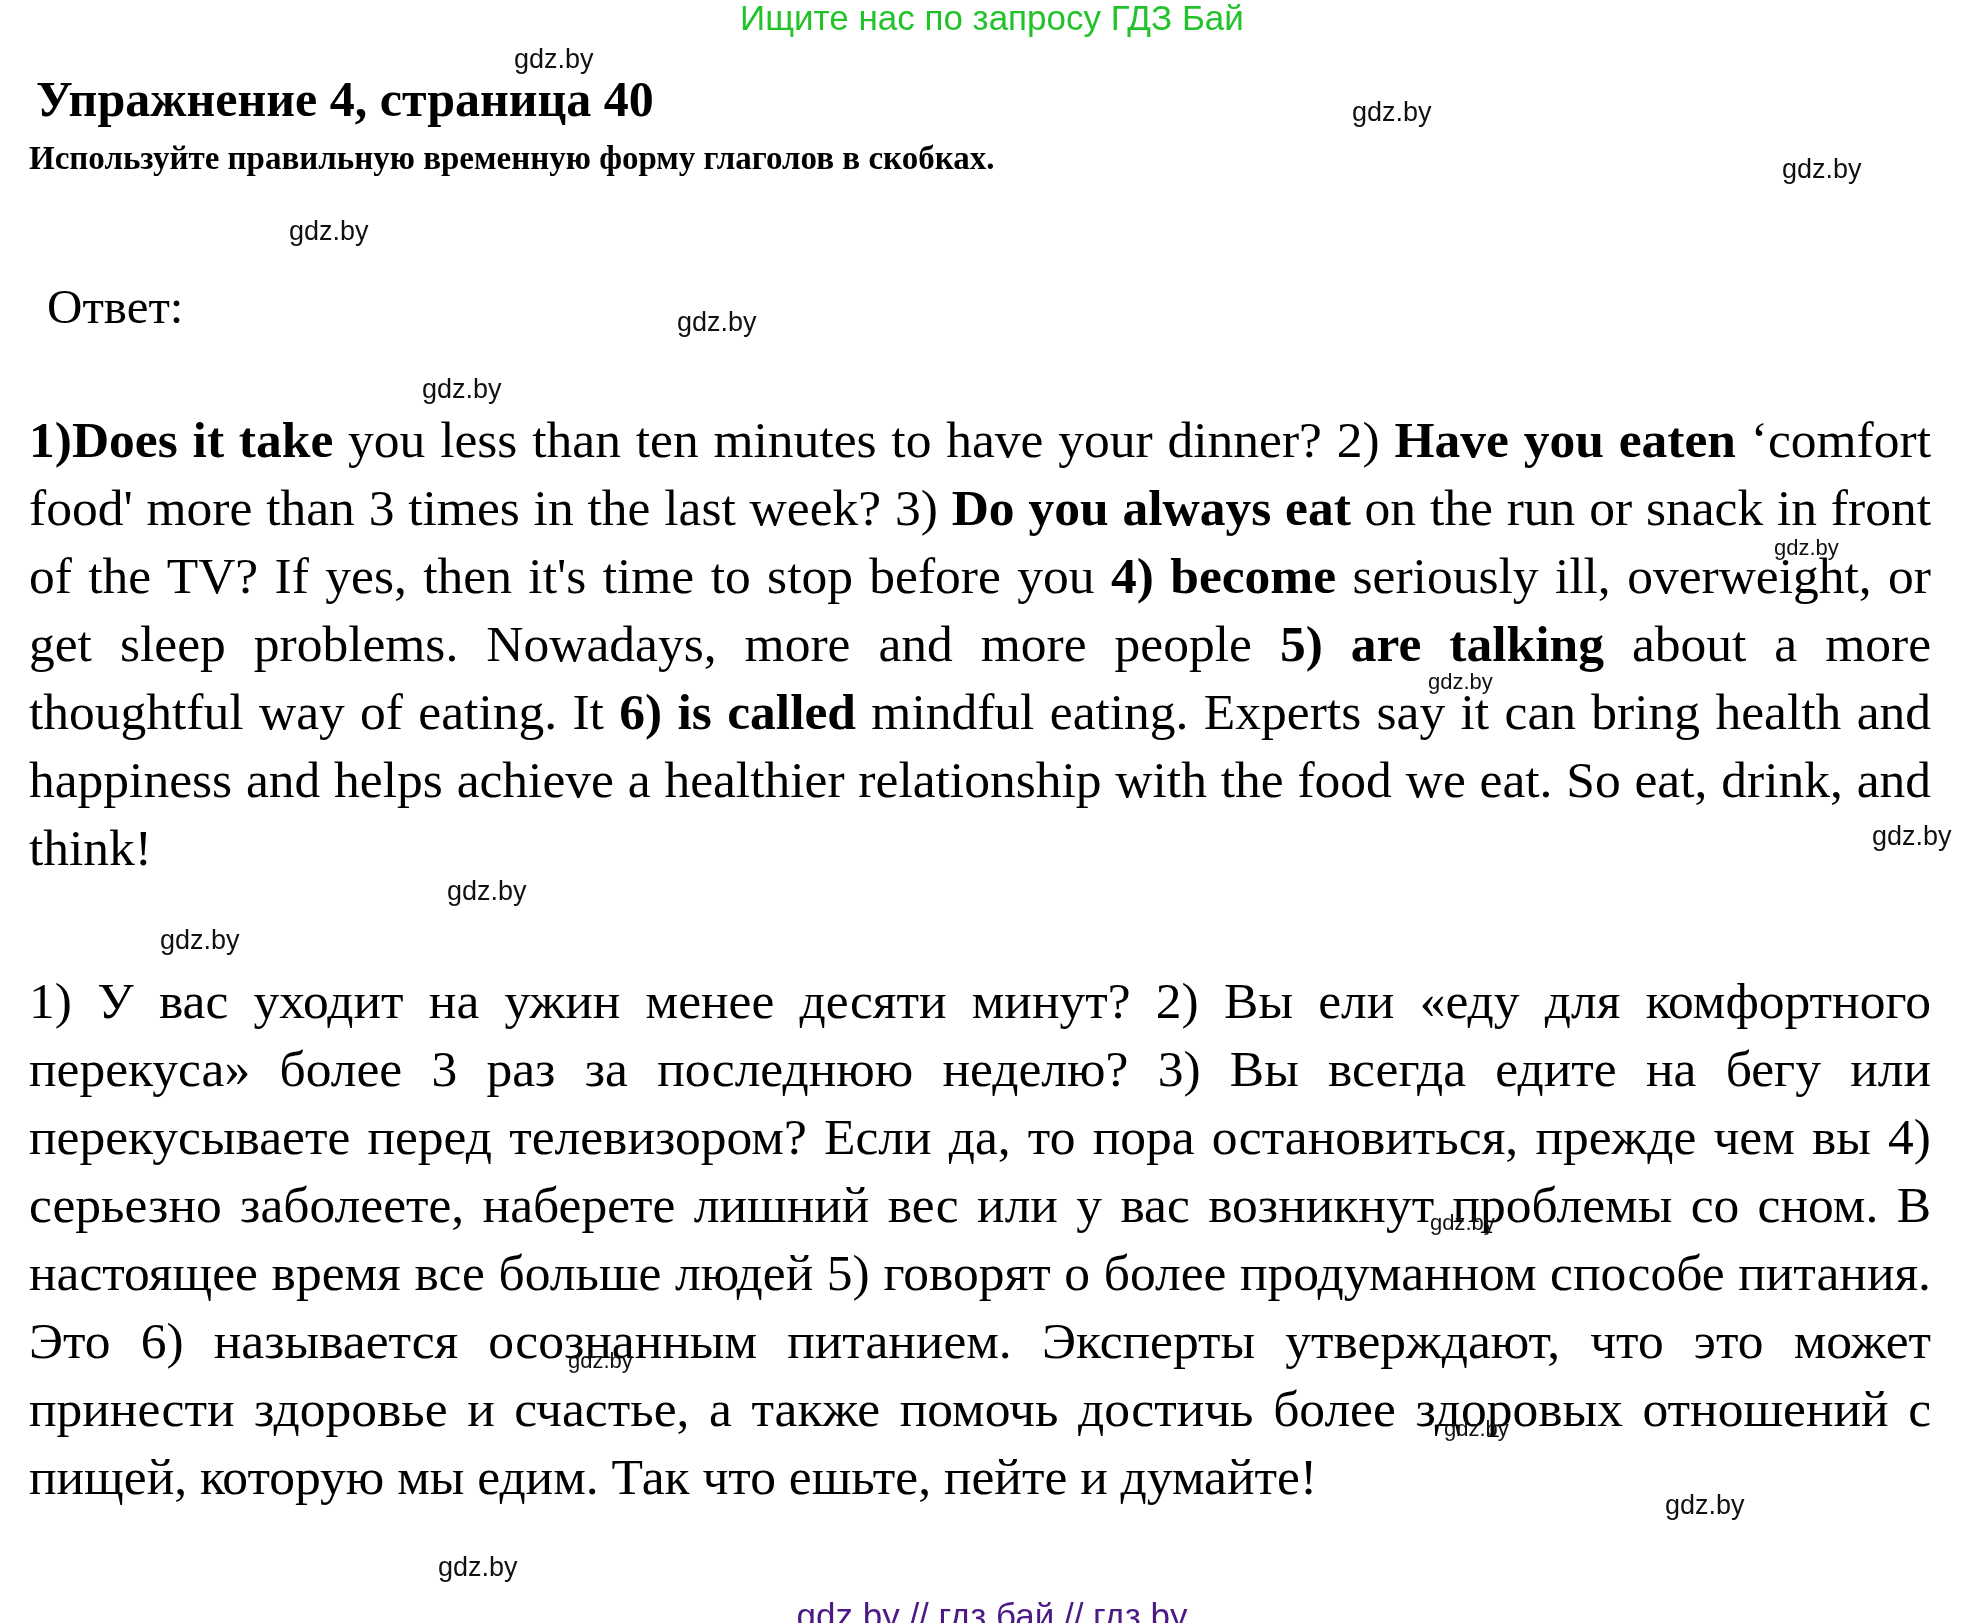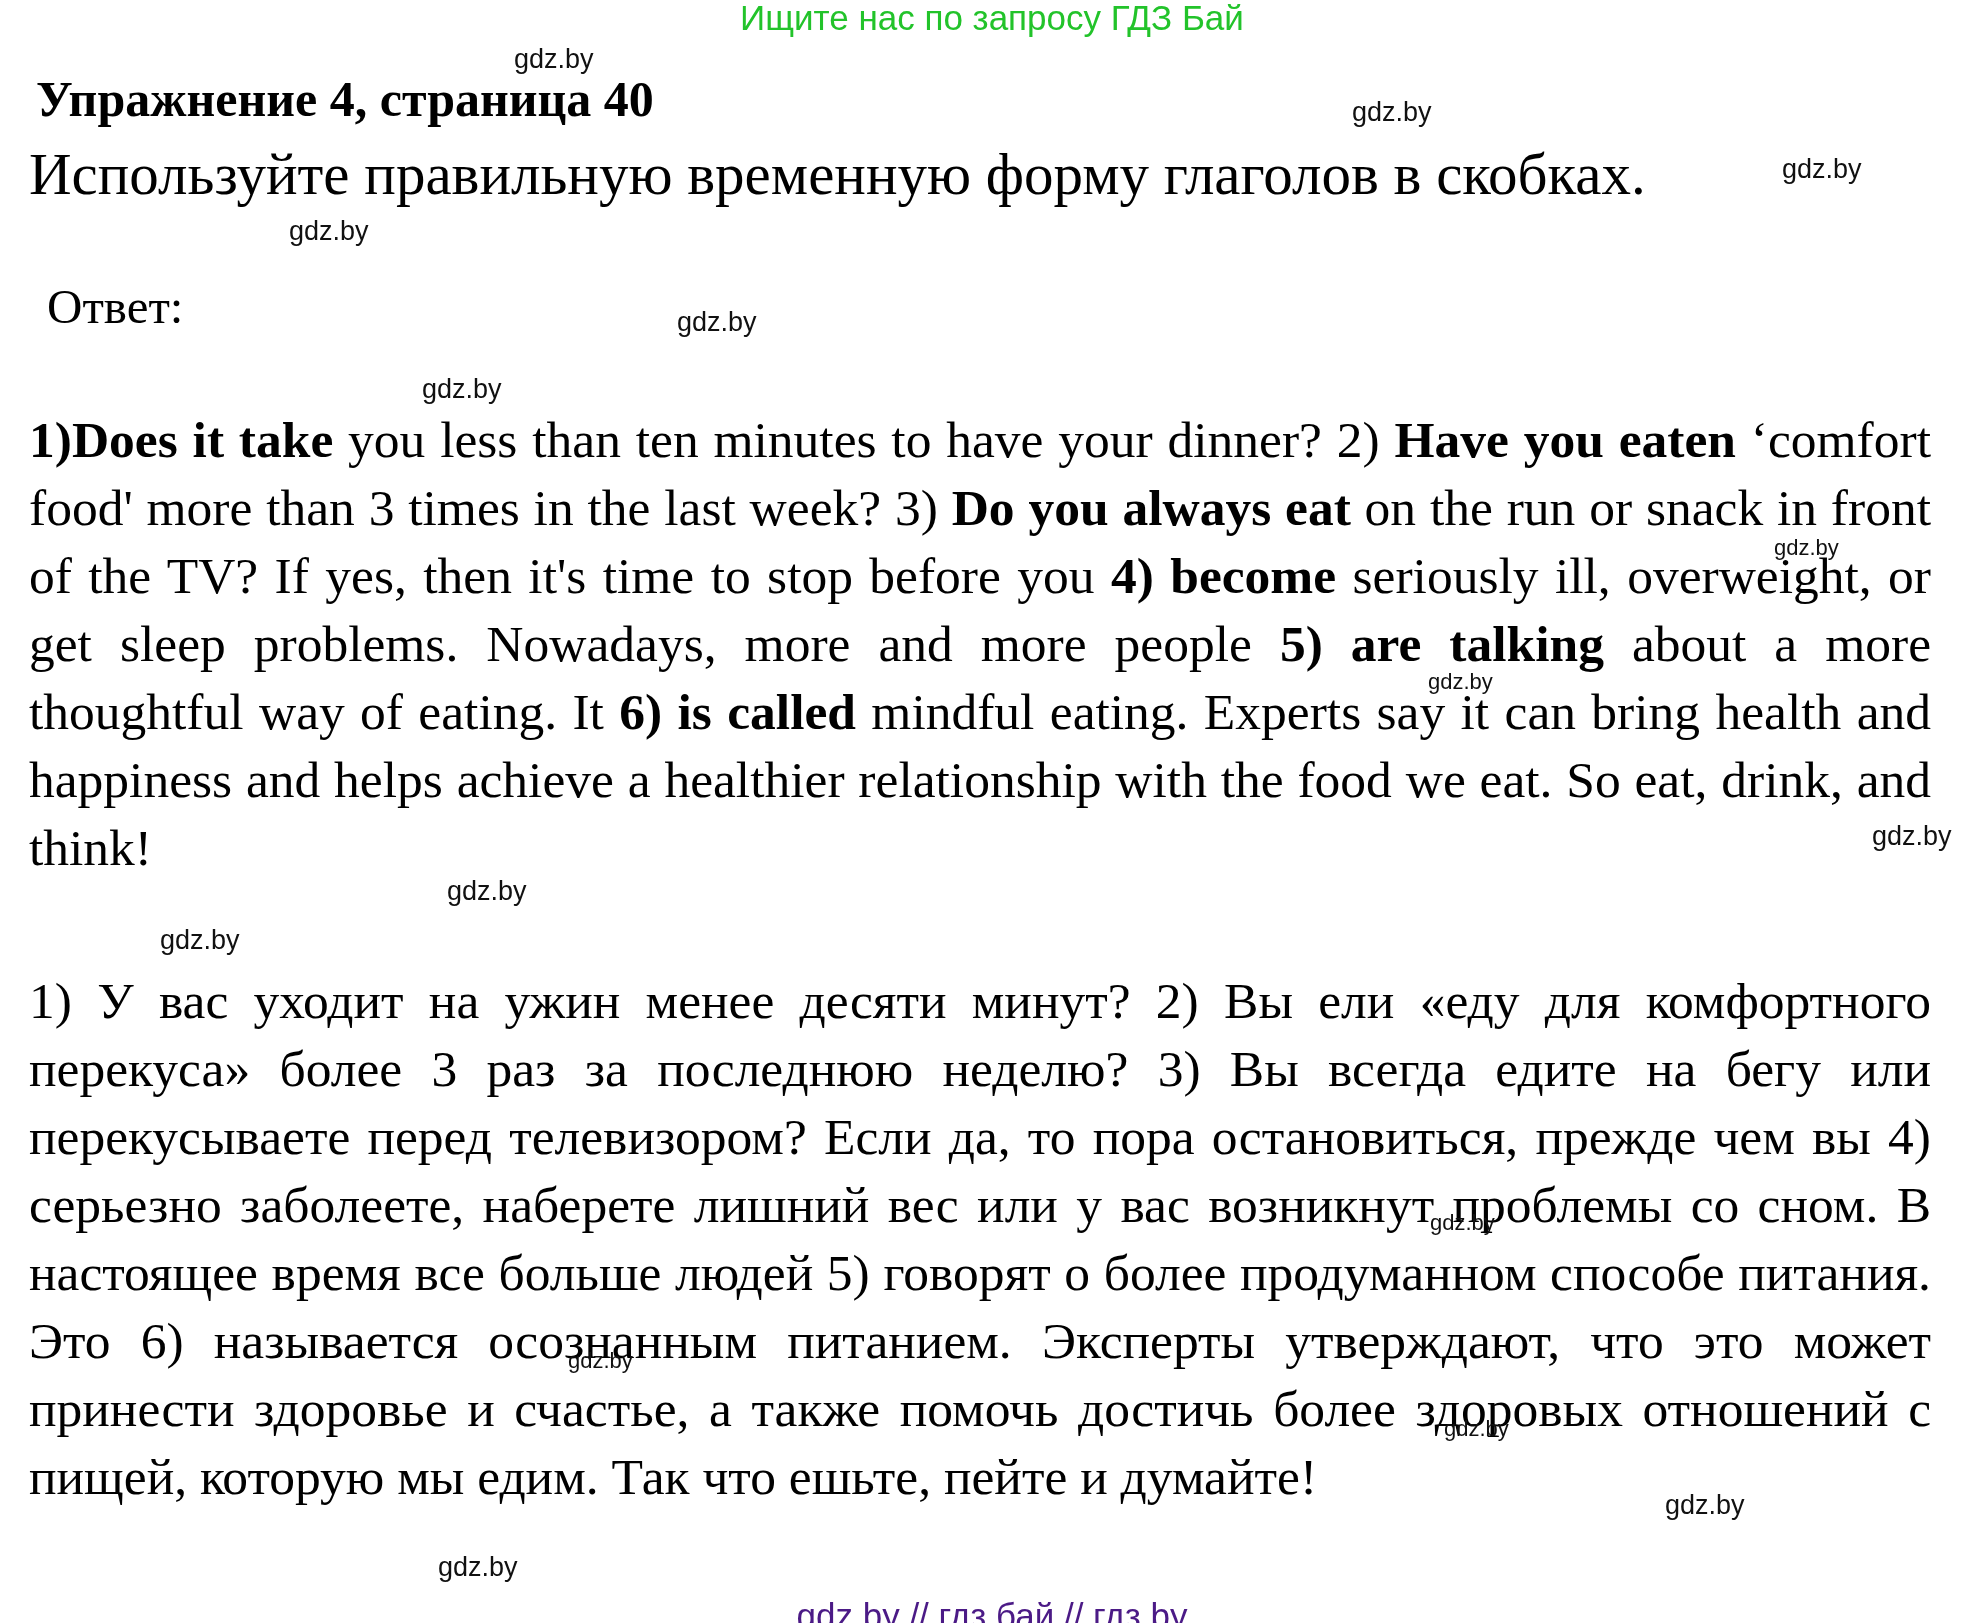--- a/index.html
+++ b/index.html
@@ -1,21 +1,21 @@
 <!DOCTYPE html>
 <html><head>
 <meta charset="utf-8">
 <style>
   html, body { margin:0; padding:0; background:#ffffff; }
   body { width:1984px; height:1623px; position:relative; overflow:hidden; }
   .serif { font-family: "Liberation Serif", "DejaVu Serif", serif; color:#000; }
   .sans { font-family: "Liberation Sans", "DejaVu Sans", sans-serif; text-align: right; }
   .top-banner { position:absolute; top:-2px; left:0; width:1984px; text-align:center; font-size:35px; color:#22c32a; }
   .title { position:absolute; left:36px; top:70px; font-size:50px; font-weight:bold; }
-  .task { position:absolute; left:29px; top:140px; font-size:59px; }
+  .task { position:absolute; left:29px; top:140px; font-size:33px;font-weight:bold; }
   .answer { position:absolute; left:29px; top:278px; font-size:49px;margin-left:18px; }
   .para { position:absolute; left:29px; width:1902px; font-size:51.5px; line-height:68px; text-align:justify; }
   .para b { font-weight:bold; }
   .en { top:406px; }
   .ru { top:967px; }
   .wm { position:absolute; font-size:27px; color:#111; }
   .wm.small { font-size:22px; }
   .footer { position:absolute; top:1596px; left:0; width:1984px; text-align:center; font-size:35px; color:#4b1a86; }
 </style>
 </head>

